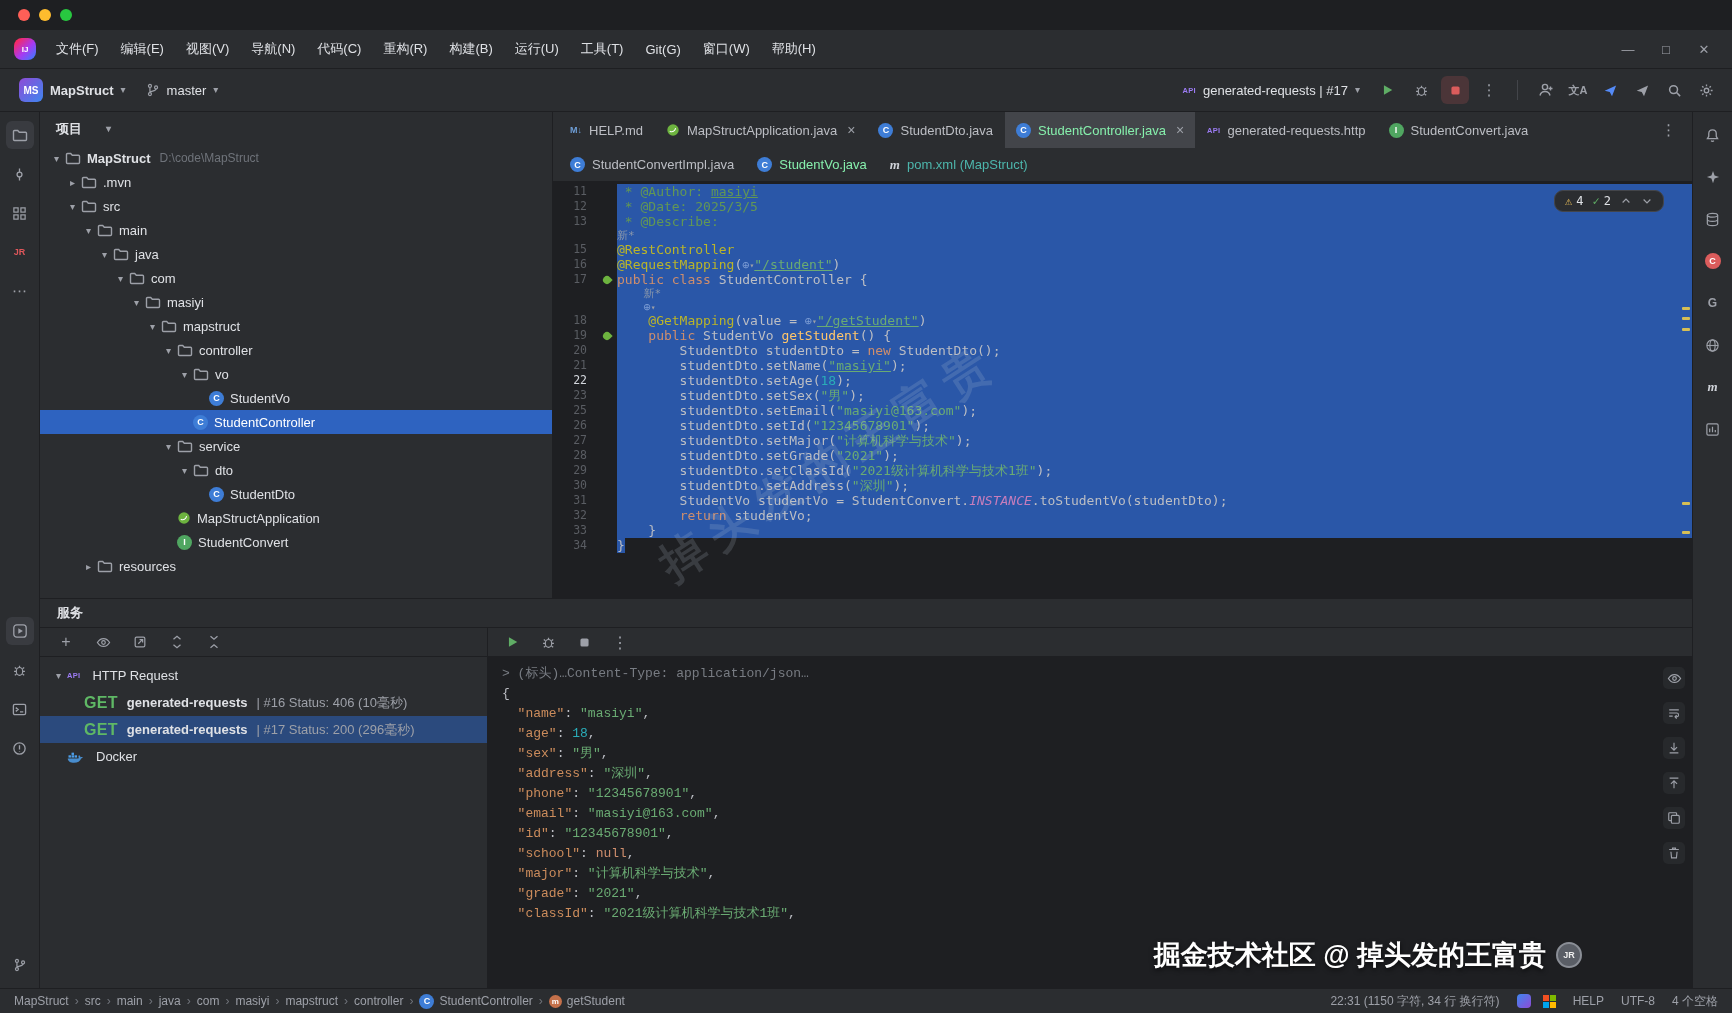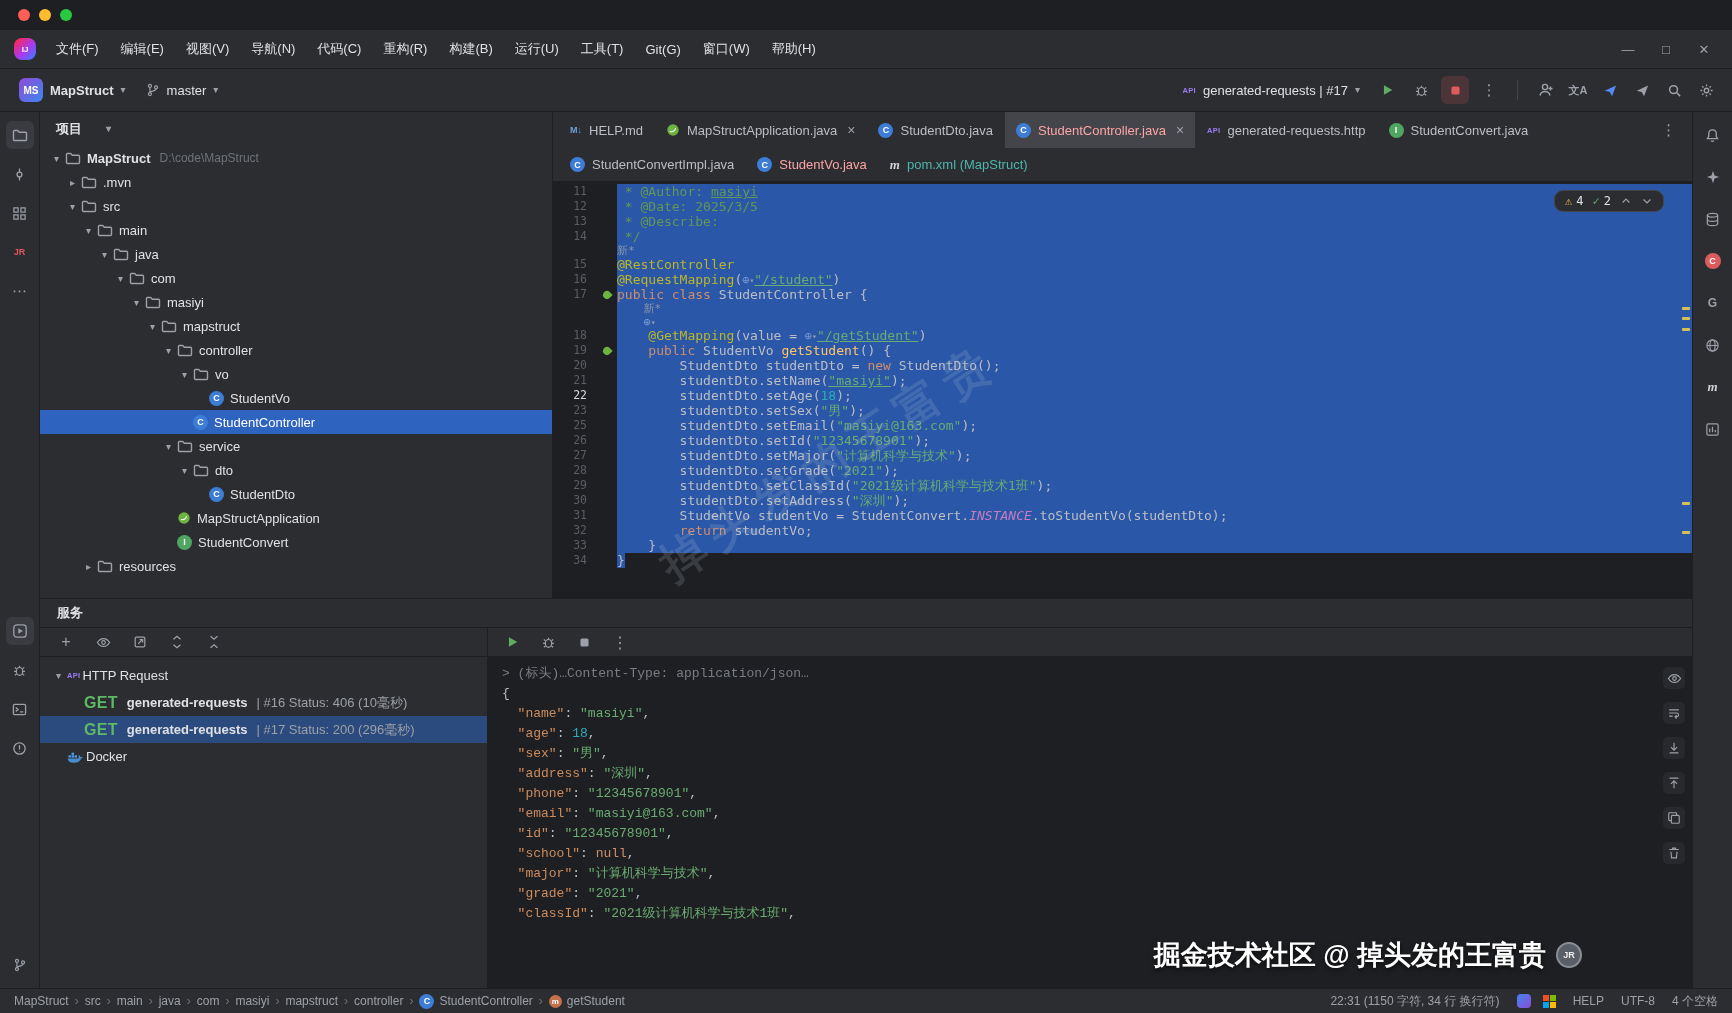--- a/index.html
+++ b/index.html
@@ -48,21 +48,21 @@
   .tlabel{margin-left:6px}
   .tlabel.bold{font-weight:700}
   .tpath{color:#6f737a;margin-left:9px;font-size:12px}
   
   .editor-area{flex:1;display:flex;flex-direction:column;background:#1e1f22;min-width:0;position:relative}
   .tabs{display:flex;align-items:center;background:#2b2d30;height:36px;flex:0 0 36px;padding:0 6px;gap:1px}
   .tabs.second{height:34px;flex:0 0 34px;border-bottom:1px solid #1e1f22}
   .tab{display:flex;align-items:center;gap:7px;height:100%;padding:0 11px;font-size:13px;color:#bcbec4;white-space:nowrap;cursor:default}
   .tab.active{background:#43454a}
   .tab .close{color:#9da0a8;font-size:14px;margin-left:3px}
-  .tc-blue{color:#fca5a5}.tc-teal{color:#4db6ac}
+  .tc-blue{color:#86efac}.tc-teal{color:#4db6ac}
   .tab-more{margin-left:auto;color:#9da0a8;padding:0 10px;font-size:15px}
   
   .editor{flex:1;position:relative;overflow:hidden;font-family:"DejaVu Sans Mono",monospace;font-size:13px;background:#1e1f22}
   .code{padding-top:2px}
   .code-row{display:flex;height:15px;line-height:15px;white-space:pre}
   .code-row.mini{height:13px;line-height:13px;font-size:11px}
   .ln{flex:0 0 44px;text-align:right;padding-right:10px;color:#5a5d63;font-size:11.5px}
   .ln.cur{color:#d5d8de}
   .gut{flex:0 0 20px;display:flex;align-items:center;justify-content:center}
   .ltext{flex:1;min-width:0;overflow:hidden}
@@ -86,21 +86,21 @@
   .bp-body{flex:1;display:flex;min-height:0}
   .services{width:447px;flex:0 0 447px;display:flex;flex-direction:column;min-height:0}
   .sv-toolbar{height:30px;flex:0 0 auto;display:flex;align-items:center;gap:15px;padding:0 15px;border-top:1px solid #1e1f22;border-bottom:1px solid #1e1f22}
   .sv-icon{width:22px;height:22px;display:flex;align-items:center;justify-content:center;border-radius:5px;color:#9da0a8}
   .sv-tree{flex:1;font-size:13px;padding-top:5px}
   .sv-row{height:27px;display:flex;align-items:center;white-space:nowrap;cursor:default}
   .sv-row.selected{background:#2b4a7d}
   .get{color:#5fb865;font-weight:700;font-size:16px;margin-right:9px;letter-spacing:.3px}
   .sv-name{font-weight:600}
   .sv-meta{color:#9da0a8;margin-left:9px}
-  .sv-label{margin-left:2px}
+  .sv-label{margin-left:12px}
   
   .console{flex:1;display:flex;flex-direction:column;border-left:1px solid #1e1f22;min-width:0;position:relative}
   .cs-toolbar{height:30px;flex:0 0 auto;display:flex;align-items:center;gap:14px;padding:0 13px;background:#2b2d30;border-top:1px solid #1e1f22;border-bottom:1px solid #1e1f22}
   .cs-body{flex:1;background:#1e1f22;font-family:Liberation Mono, monospace;font-size:13px;line-height:20px;padding:7px 14px;overflow:hidden}
   .cs-line{white-space:pre}
   .c-k{color:#cc8c5c}.c-s{color:#6aab73}.c-n{color:#2aacb8}.c-nul{color:#cf8e6d}.c-p{color:#bcbec4}.c-g{color:#787c83}
   .cs-side{position:absolute;right:7px;top:40px;display:flex;flex-direction:column;gap:13px}
   .cs-side .sv-icon{background:rgba(43,45,48,.7)}
   
   .statusbar{height:25px;flex:0 0 auto;display:flex;align-items:center;padding:0 14px;border-top:1px solid #1e1f22;font-size:12px;color:#9da0a8}
@@ -539,21 +539,20 @@
                   <span class="mvnw-ic">m</span>
                 </span>
                 <span class="tab-label tc-teal">pom.xml (MapStruct)</span>
               </div>
             </div>
           <div class="editor">
             <div class="code">
                 <div class="code-row"><span class="ln">11</span><span class="gut"></span><span class="ltext sel"><span class="c-doc"> * @Author: </span><span class="c-doclink">masiyi</span></span></div>
                 <div class="code-row"><span class="ln">12</span><span class="gut"></span><span class="ltext sel"><span class="c-doc"> * @Date: 2025/3/5</span></span></div>
                 <div class="code-row"><span class="ln">13</span><span class="gut"></span><span class="ltext sel"><span class="c-doc"> * @Describe:</span></span></div>
-                <div class="code-row"><span class="ln">14</span><span class="gut"></span><span class="ltext sel"><span class="c-doc"> */</span></span></div>
                 <div class="code-row mini"><span class="ln"></span><span class="gut"></span><span class="ltext sel"><span class="c-inlay">新*</span></span></div>
                 <div class="code-row"><span class="ln">15</span><span class="gut"></span><span class="ltext sel"><span class="c-ann">@RestController</span></span></div>
                 <div class="code-row"><span class="ln">16</span><span class="gut"></span><span class="ltext sel"><span class="c-ann">@RequestMapping</span><span class="c-plain">(</span><span class="ic gmini">⊕<i>▾</i></span><span class="c-strlink">"/student"</span><span class="c-plain">)</span></span></div>
                 <div class="code-row"><span class="ln">17</span><span class="gut"><span class="ic "><span class="bean-ic"></span></span></span><span class="ltext sel"><span class="c-kw">public class </span><span class="c-plain">StudentController {</span></span></div>
                 <div class="code-row mini"><span class="ln"></span><span class="gut"></span><span class="ltext sel"><span class="c-plain">    </span><span class="c-inlay">新*</span></span></div>
                 <div class="code-row mini"><span class="ln"></span><span class="gut"></span><span class="ltext sel"><span class="c-plain">    </span><span class="ic gmini">⊕<i>▾</i></span></span></div>
                 <div class="code-row"><span class="ln">18</span><span class="gut"></span><span class="ltext sel"><span class="c-plain">    </span><span class="c-ann">@GetMapping</span><span class="c-plain">(value = </span><span class="ic gmini">⊕<i>▾</i></span><span class="c-strlink">"/getStudent"</span><span class="c-plain">)</span></span></div>
                 <div class="code-row"><span class="ln">19</span><span class="gut"><span class="ic "><span class="bean-ic"></span></span></span><span class="ltext sel"><span class="c-plain">    </span><span class="c-kw">public </span><span class="c-plain">StudentVo </span><span class="c-mth">getStudent</span><span class="c-plain">() {</span></span></div>
                 <div class="code-row"><span class="ln">20</span><span class="gut"></span><span class="ltext sel"><span class="c-plain">        StudentDto studentDto = </span><span class="c-kw">new</span><span class="c-plain"> StudentDto();</span></span></div>
                 <div class="code-row"><span class="ln">21</span><span class="gut"></span><span class="ltext sel"><span class="c-plain">        studentDto.setName(</span><span class="c-strlink">"masiyi"</span><span class="c-plain">);</span></span></div>

